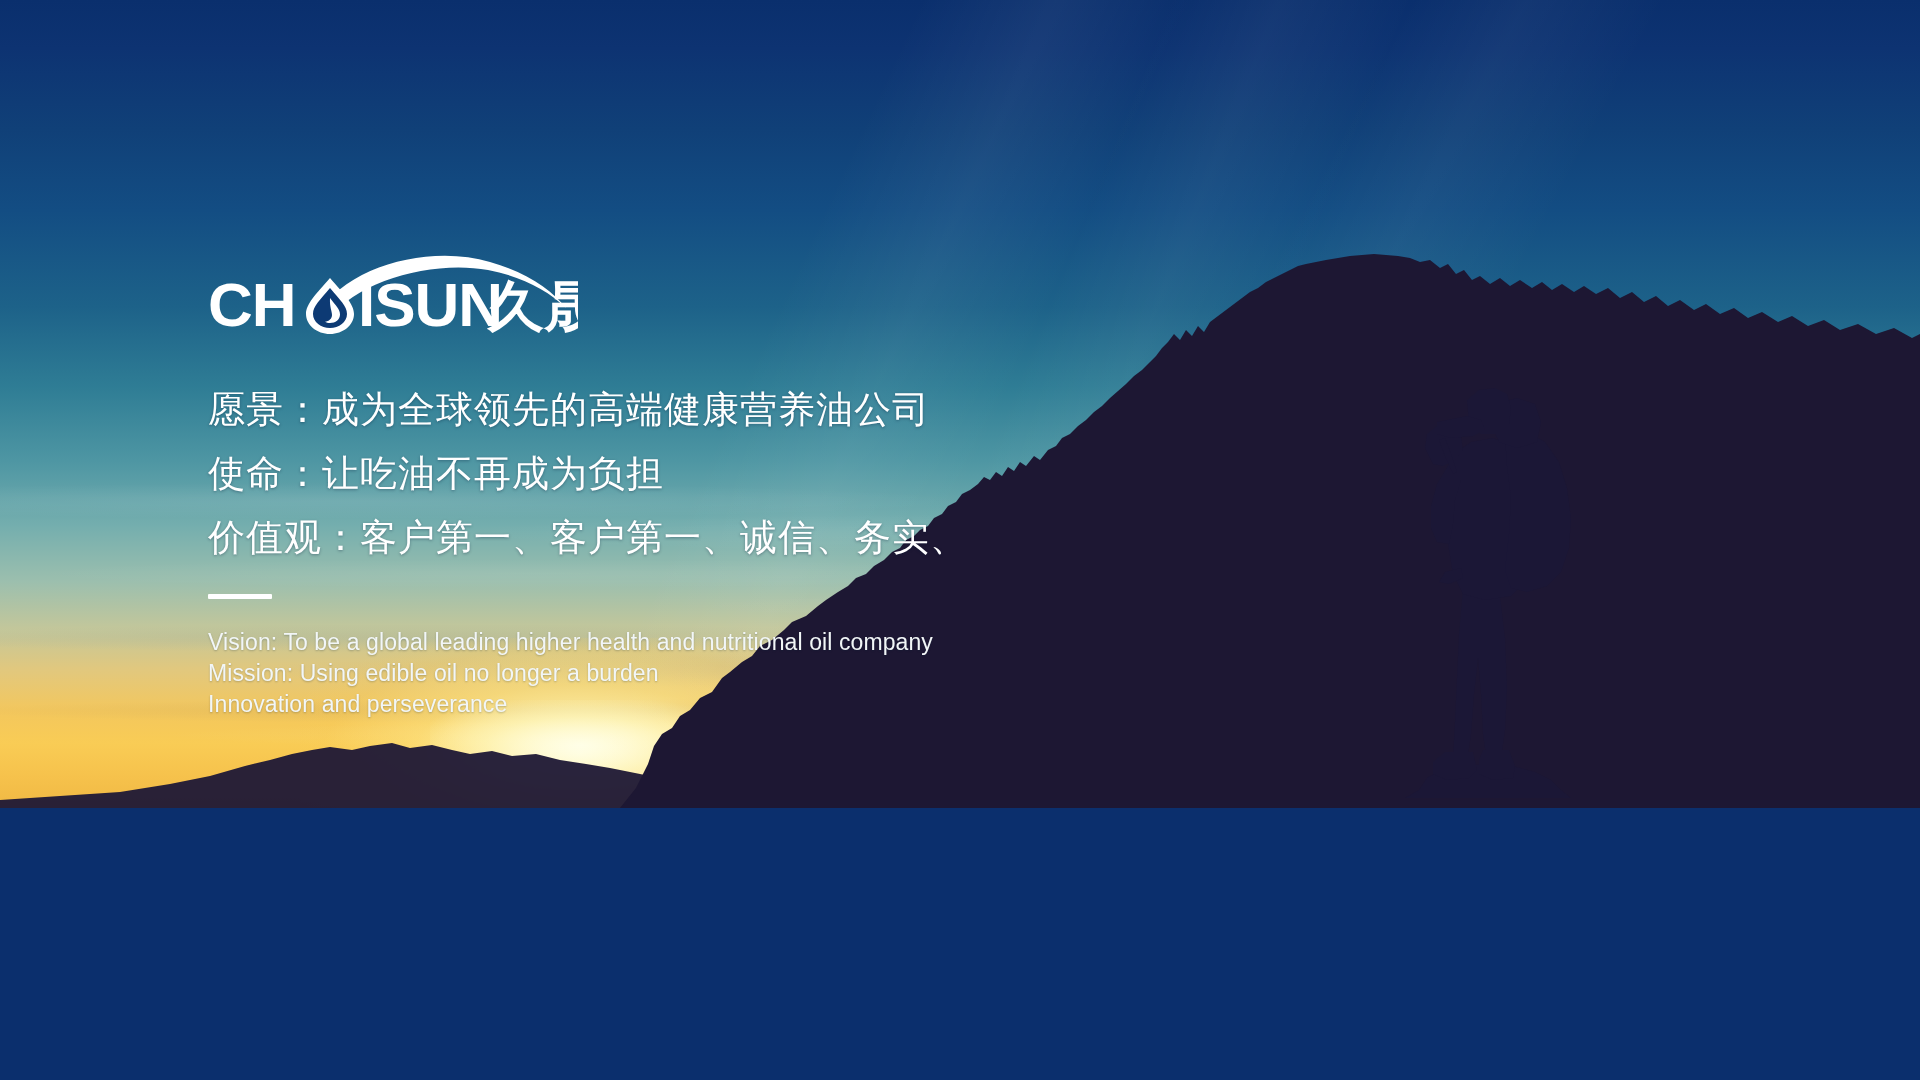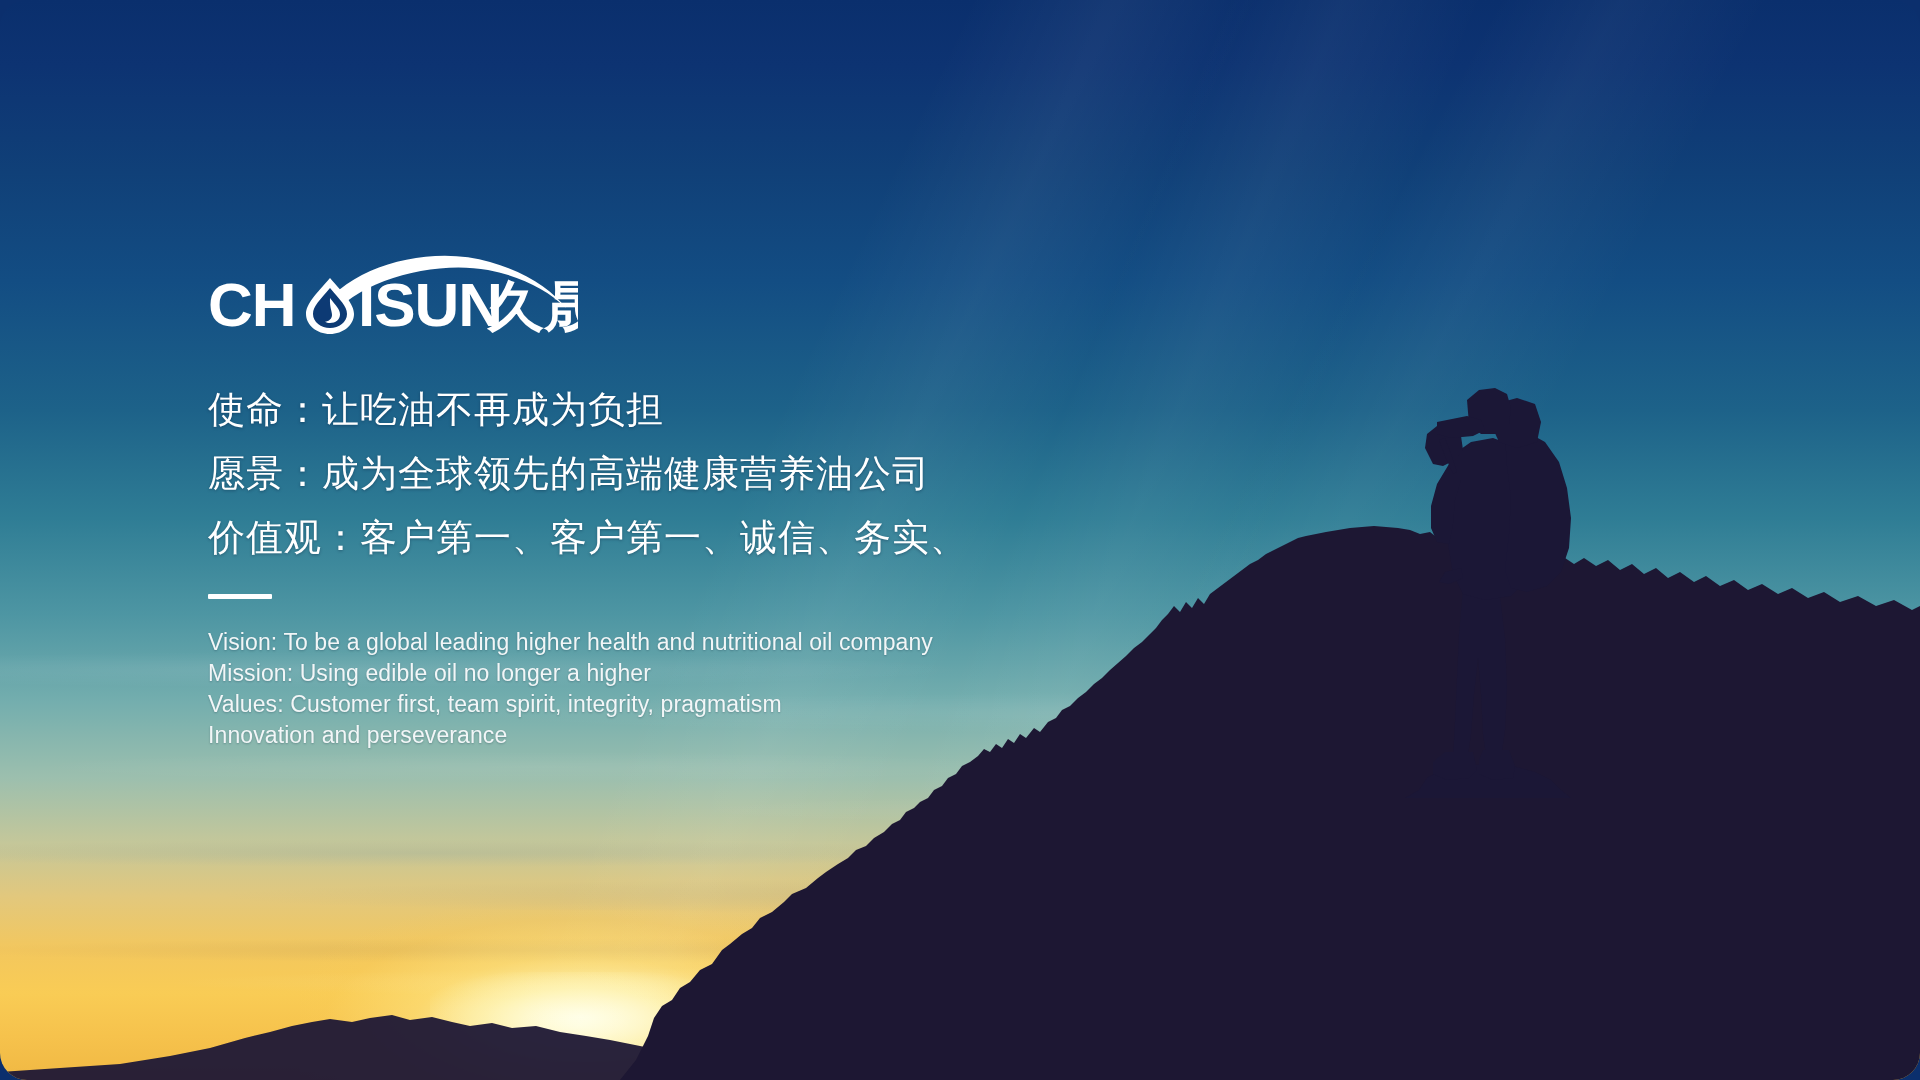--- a/index.html
+++ b/index.html
@@ -7,23 +7,22 @@
   html, body {
     width:1920px; height:1080px;
     overflow:hidden;
     background:#0b2f6d;
     font-family:"Liberation Sans","DejaVu Sans",sans-serif;
   }
 
   
   #stage{
     position:relative;
-    width:1920px; height:1080px;
+    width:1920px; height:808px;
     overflow:hidden;
-    border-radius:27px;
   }
 
   
   .sky{
     position:absolute; inset:0;
     background:linear-gradient(to bottom,
       #0a2f6d   0%,
       #0d3372   6%,
       #104078  16%,
       #134d83   26%,
@@ -257,28 +256,27 @@
           <path fill="#ffffff" d="M122,52 C128,60 132,63 132,68.5 C132,73.5 127.5,77 122,77
                    C120,77 118.4,76.6 117,75.8 C121,75.4 124,72.6 124,69
                    C124,65 121.5,61 122,52 Z"></path>
         </g>
 
         <text x="280" y="80" font-family="'DejaVu Sans','Liberation Sans',sans-serif" font-size="56" font-weight="bold" fill="#ffffff">久晟</text>
       </svg>
     </div>
 
     <div class="cn-block">
+      <div class="cn-line">愿景：成为全球领先的高端健康营养油公司</div>
       <div class="cn-line">使命：让吃油不再成为负担</div>
-      <div class="cn-line">愿景：成为全球领先的高端健康营养油公司</div>
       <div class="cn-line">价值观：客户第一、客户第一、诚信、务实、</div>
     </div>
 
     <div class="rule"></div>
 
     <div class="en-block">
       <div class="en-line">Vision: To be a global leading higher health and nutritional oil company</div>
-      <div class="en-line">Mission: Using edible oil no longer a higher</div>
-      <div class="en-line">Values: Customer first, team spirit, integrity, pragmatism</div>
+      <div class="en-line">Mission: Using edible oil no longer a burden</div>
       <div class="en-line">Innovation and perseverance</div>
     </div>
 
   </div>
 </div>
 
 </body></html>

